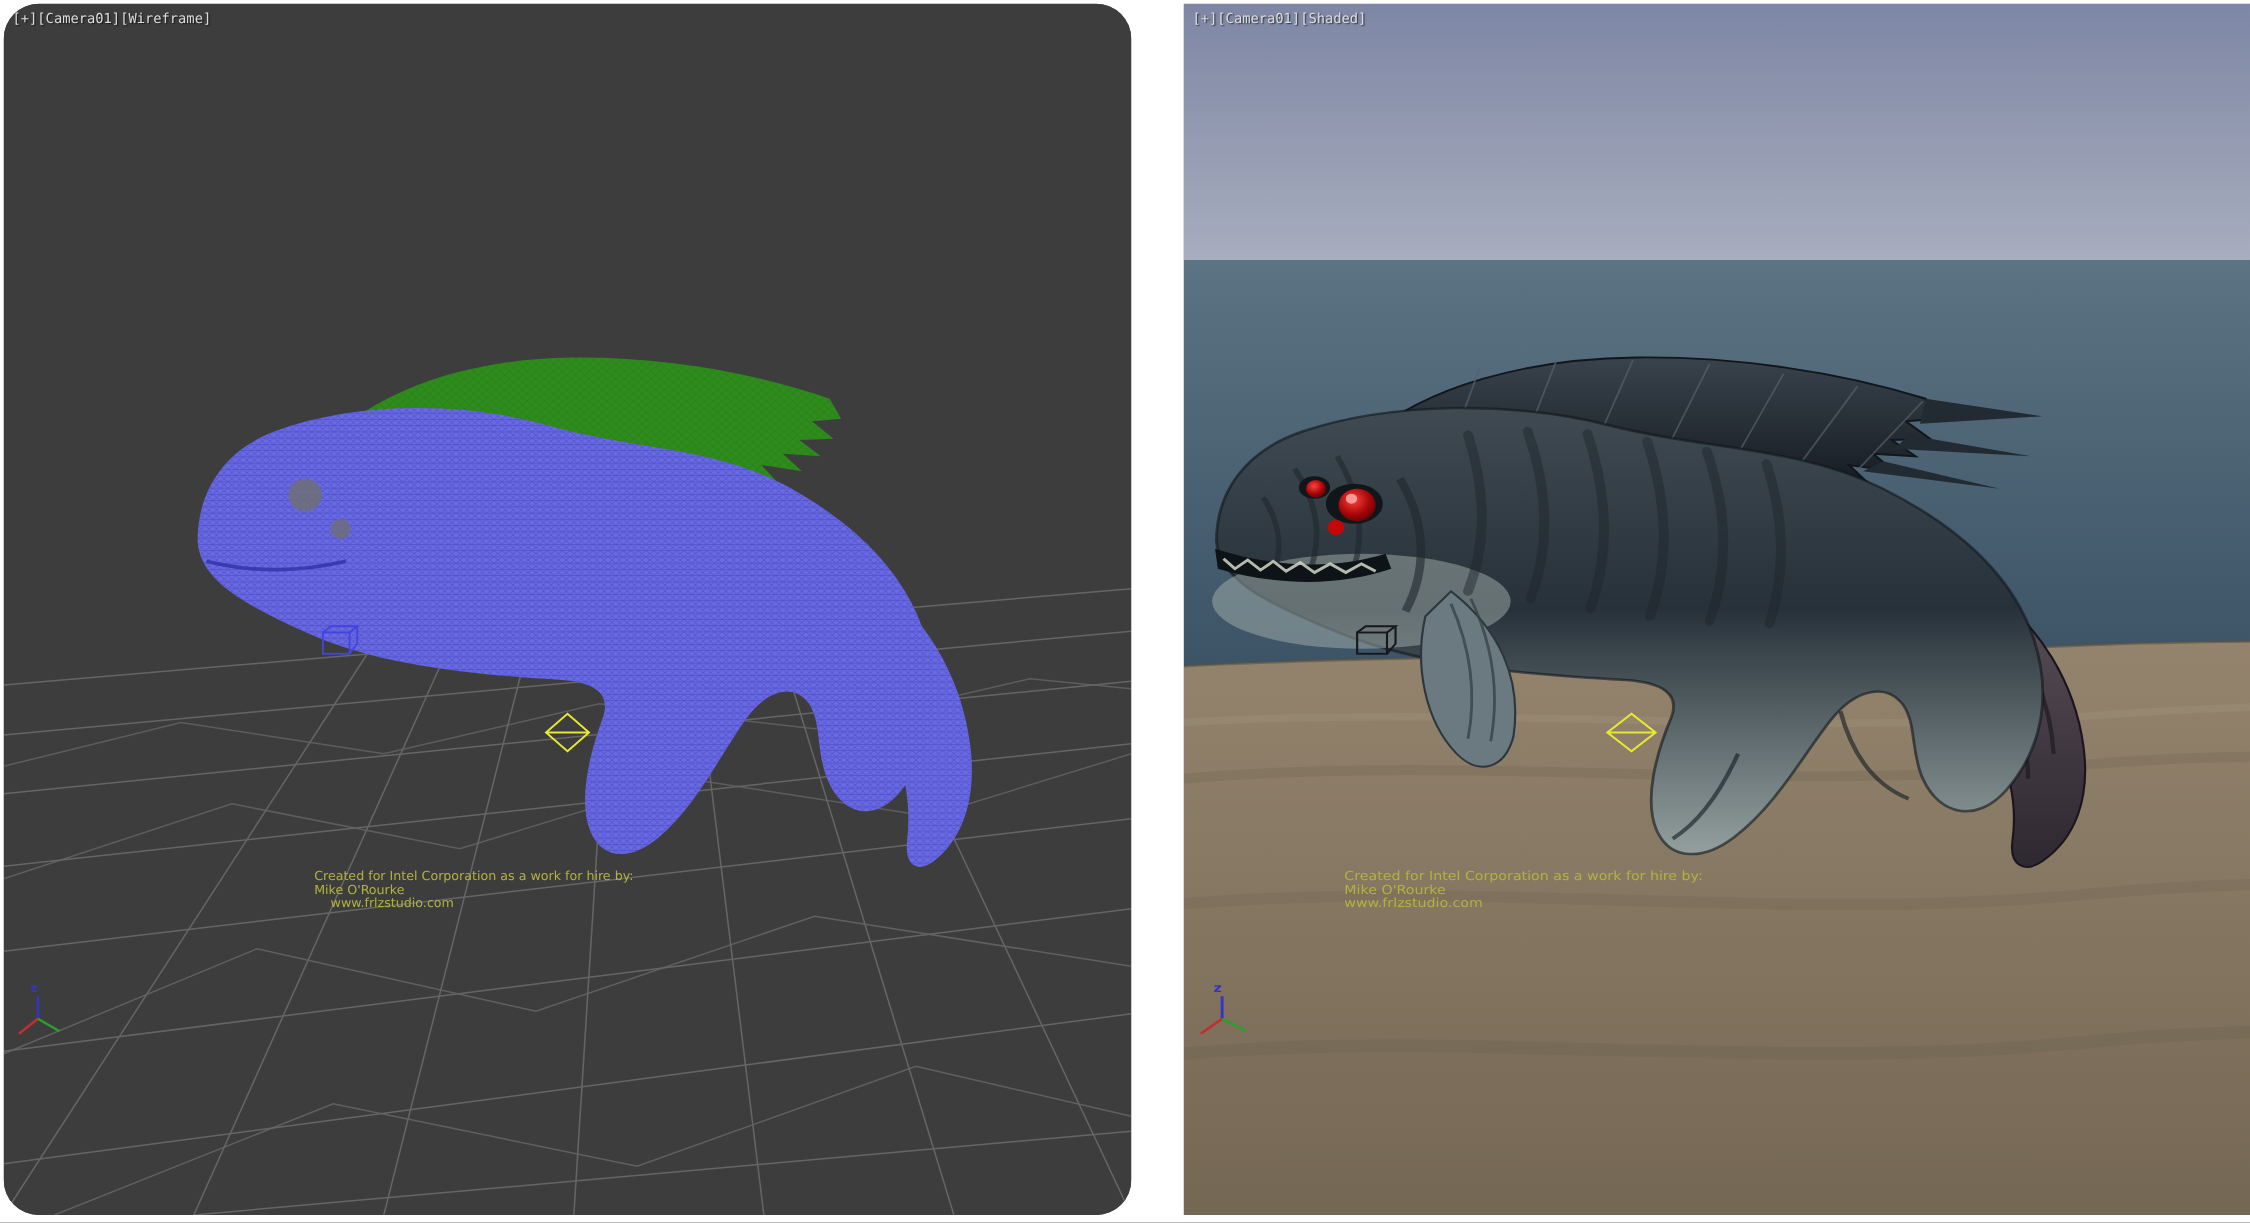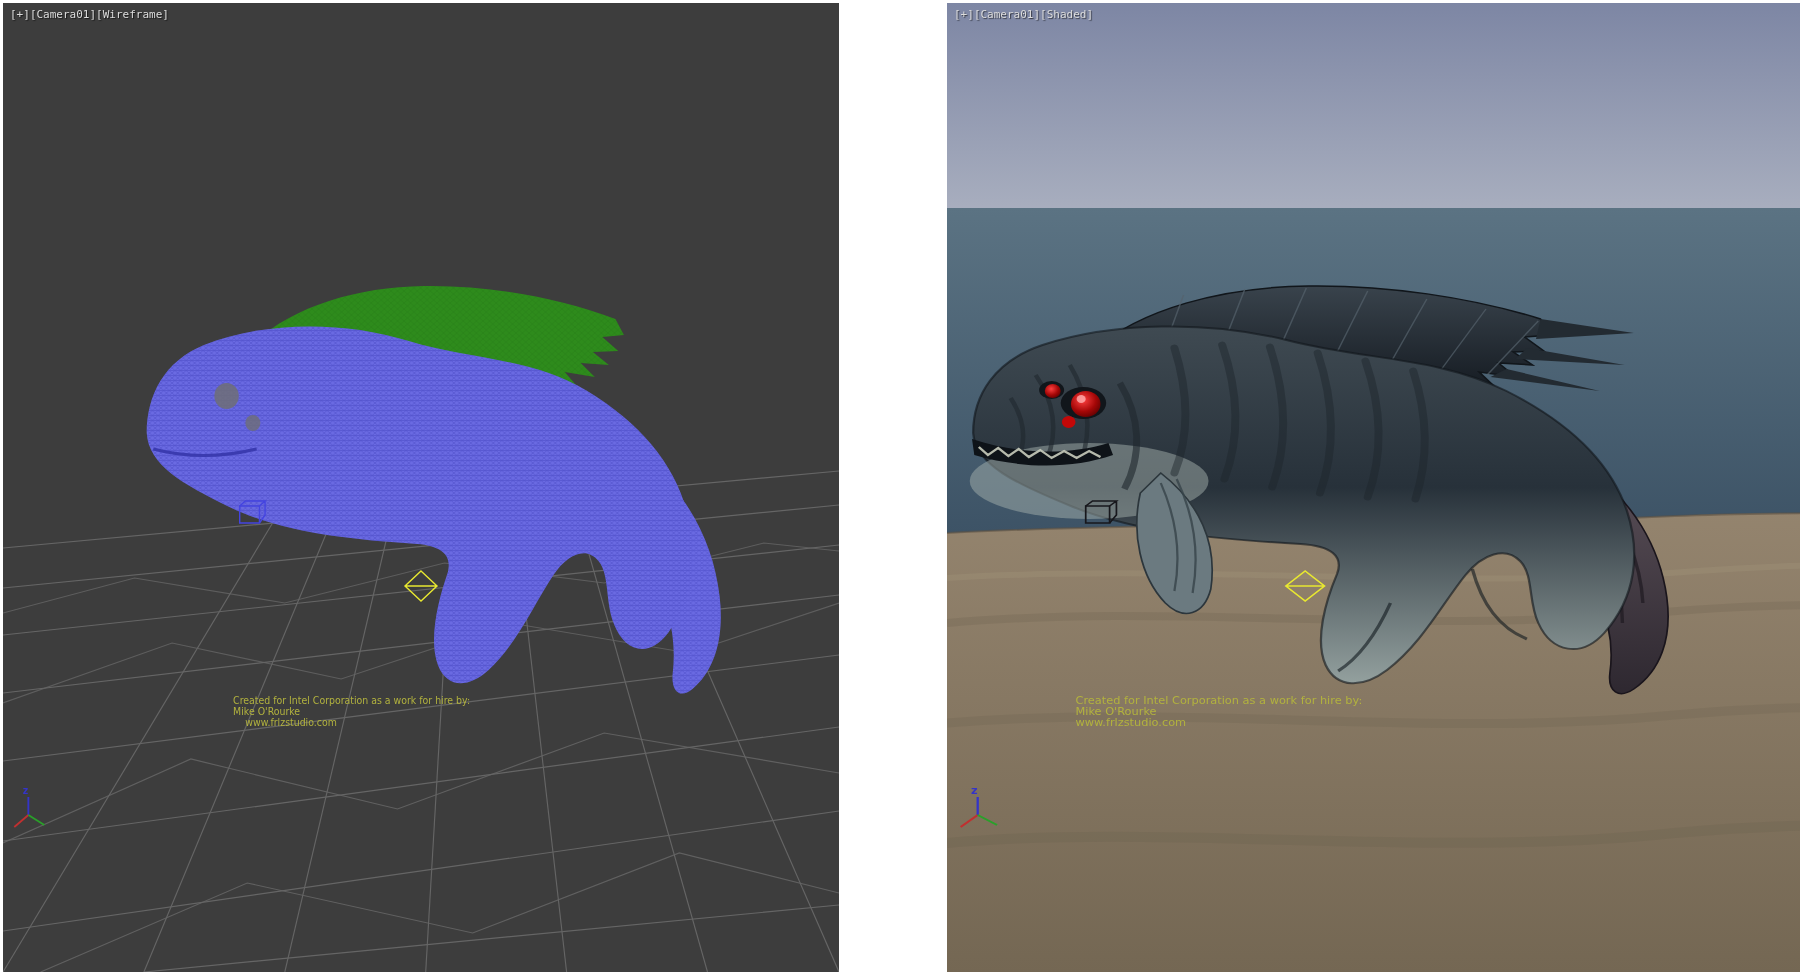--- a/index.html
+++ b/index.html
@@ -4,21 +4,21 @@
 <style>
   html,body { margin:0; padding:0; }
   body {
     width:1800px; height:978px;
     background:#ffffff;
     position:relative;
     overflow:hidden;
     font-family:"DejaVu Sans Mono", monospace;
   }
   .viewport { position:absolute; top:3px; height:969px; overflow:hidden; }
-  #vp-left  { left:3px;   width:836px; background:#3d3d3d; }
+  #vp-left  { left:3px;   width:902px; background:#3d3d3d;border-radius:28px; }
   #vp-right { left:947px; width:1012px; background:#737373; }
   .vp-label {
     position:absolute; top:5px; left:7px; z-index:5;
     font-size:11px; line-height:13px; color:#dcdcdc;
     text-shadow:1px 1px 1px rgba(0,0,0,.6);
     user-select:none;
   }
   .vp-label span { cursor:pointer; }
   svg.scene { position:absolute; left:0; top:0; width:100%; height:100%; display:block; }
   .watermark-text { font-family:"DejaVu Sans", sans-serif; font-size:10px; }

